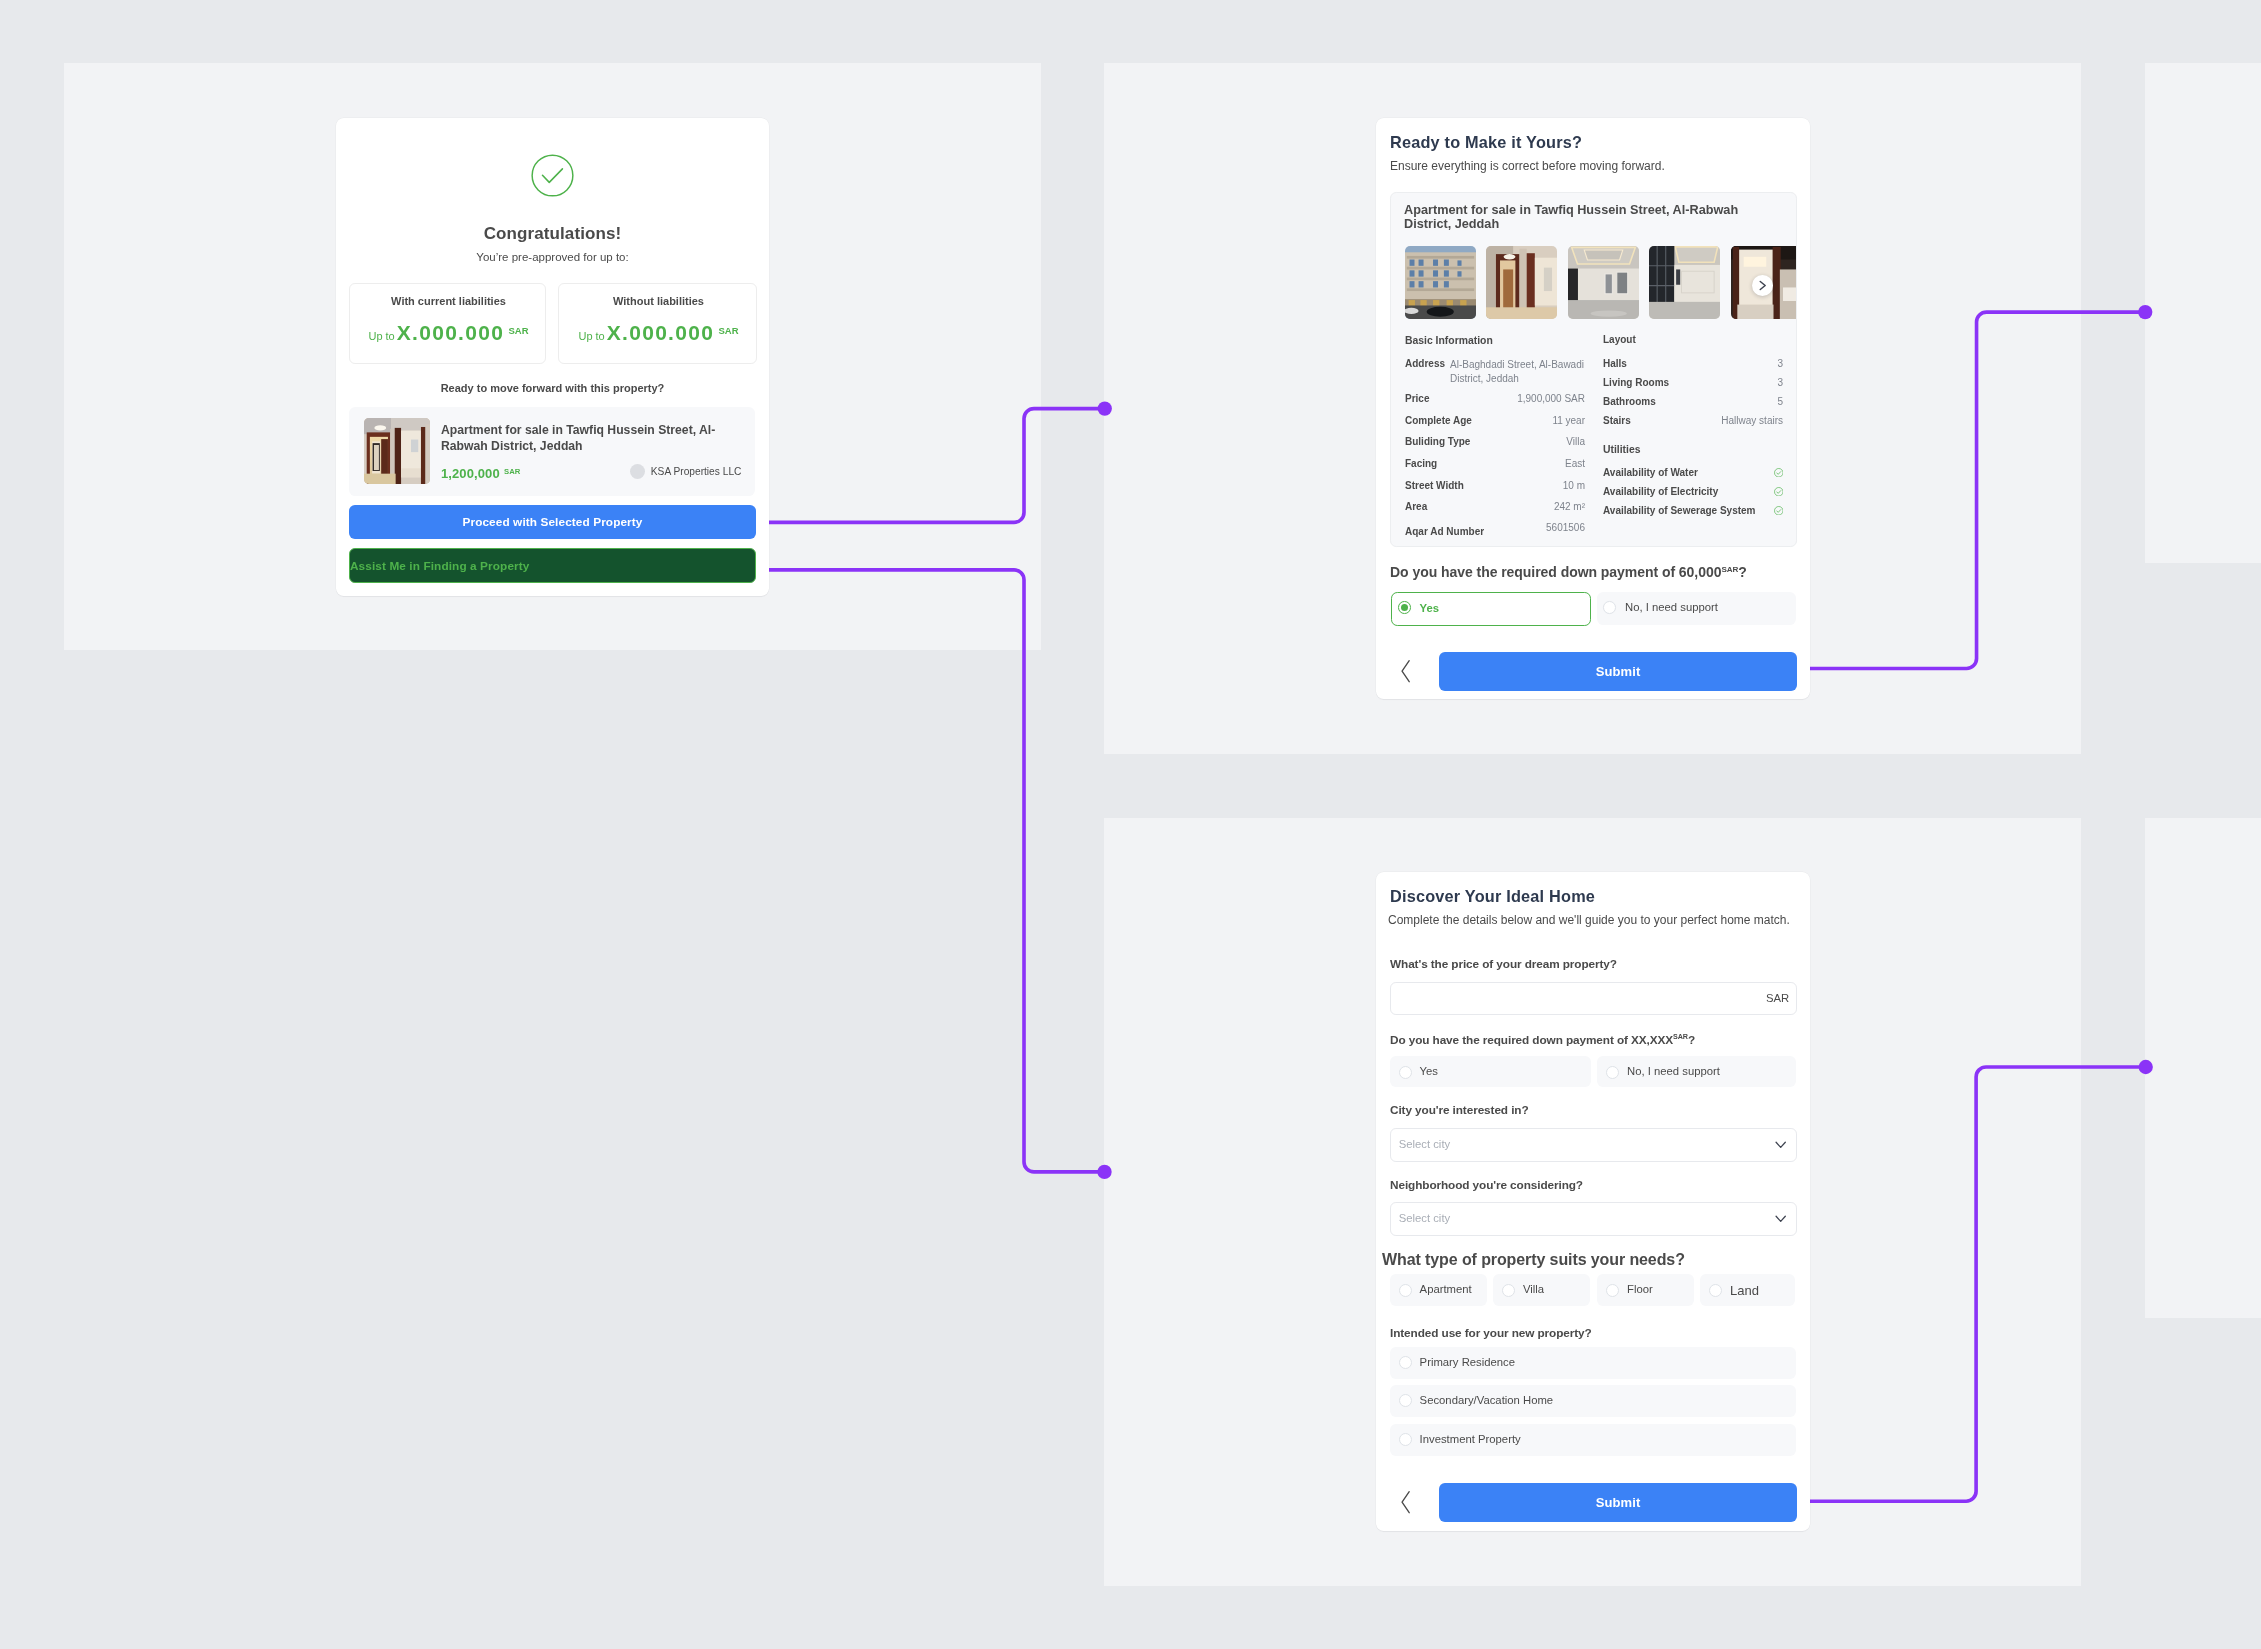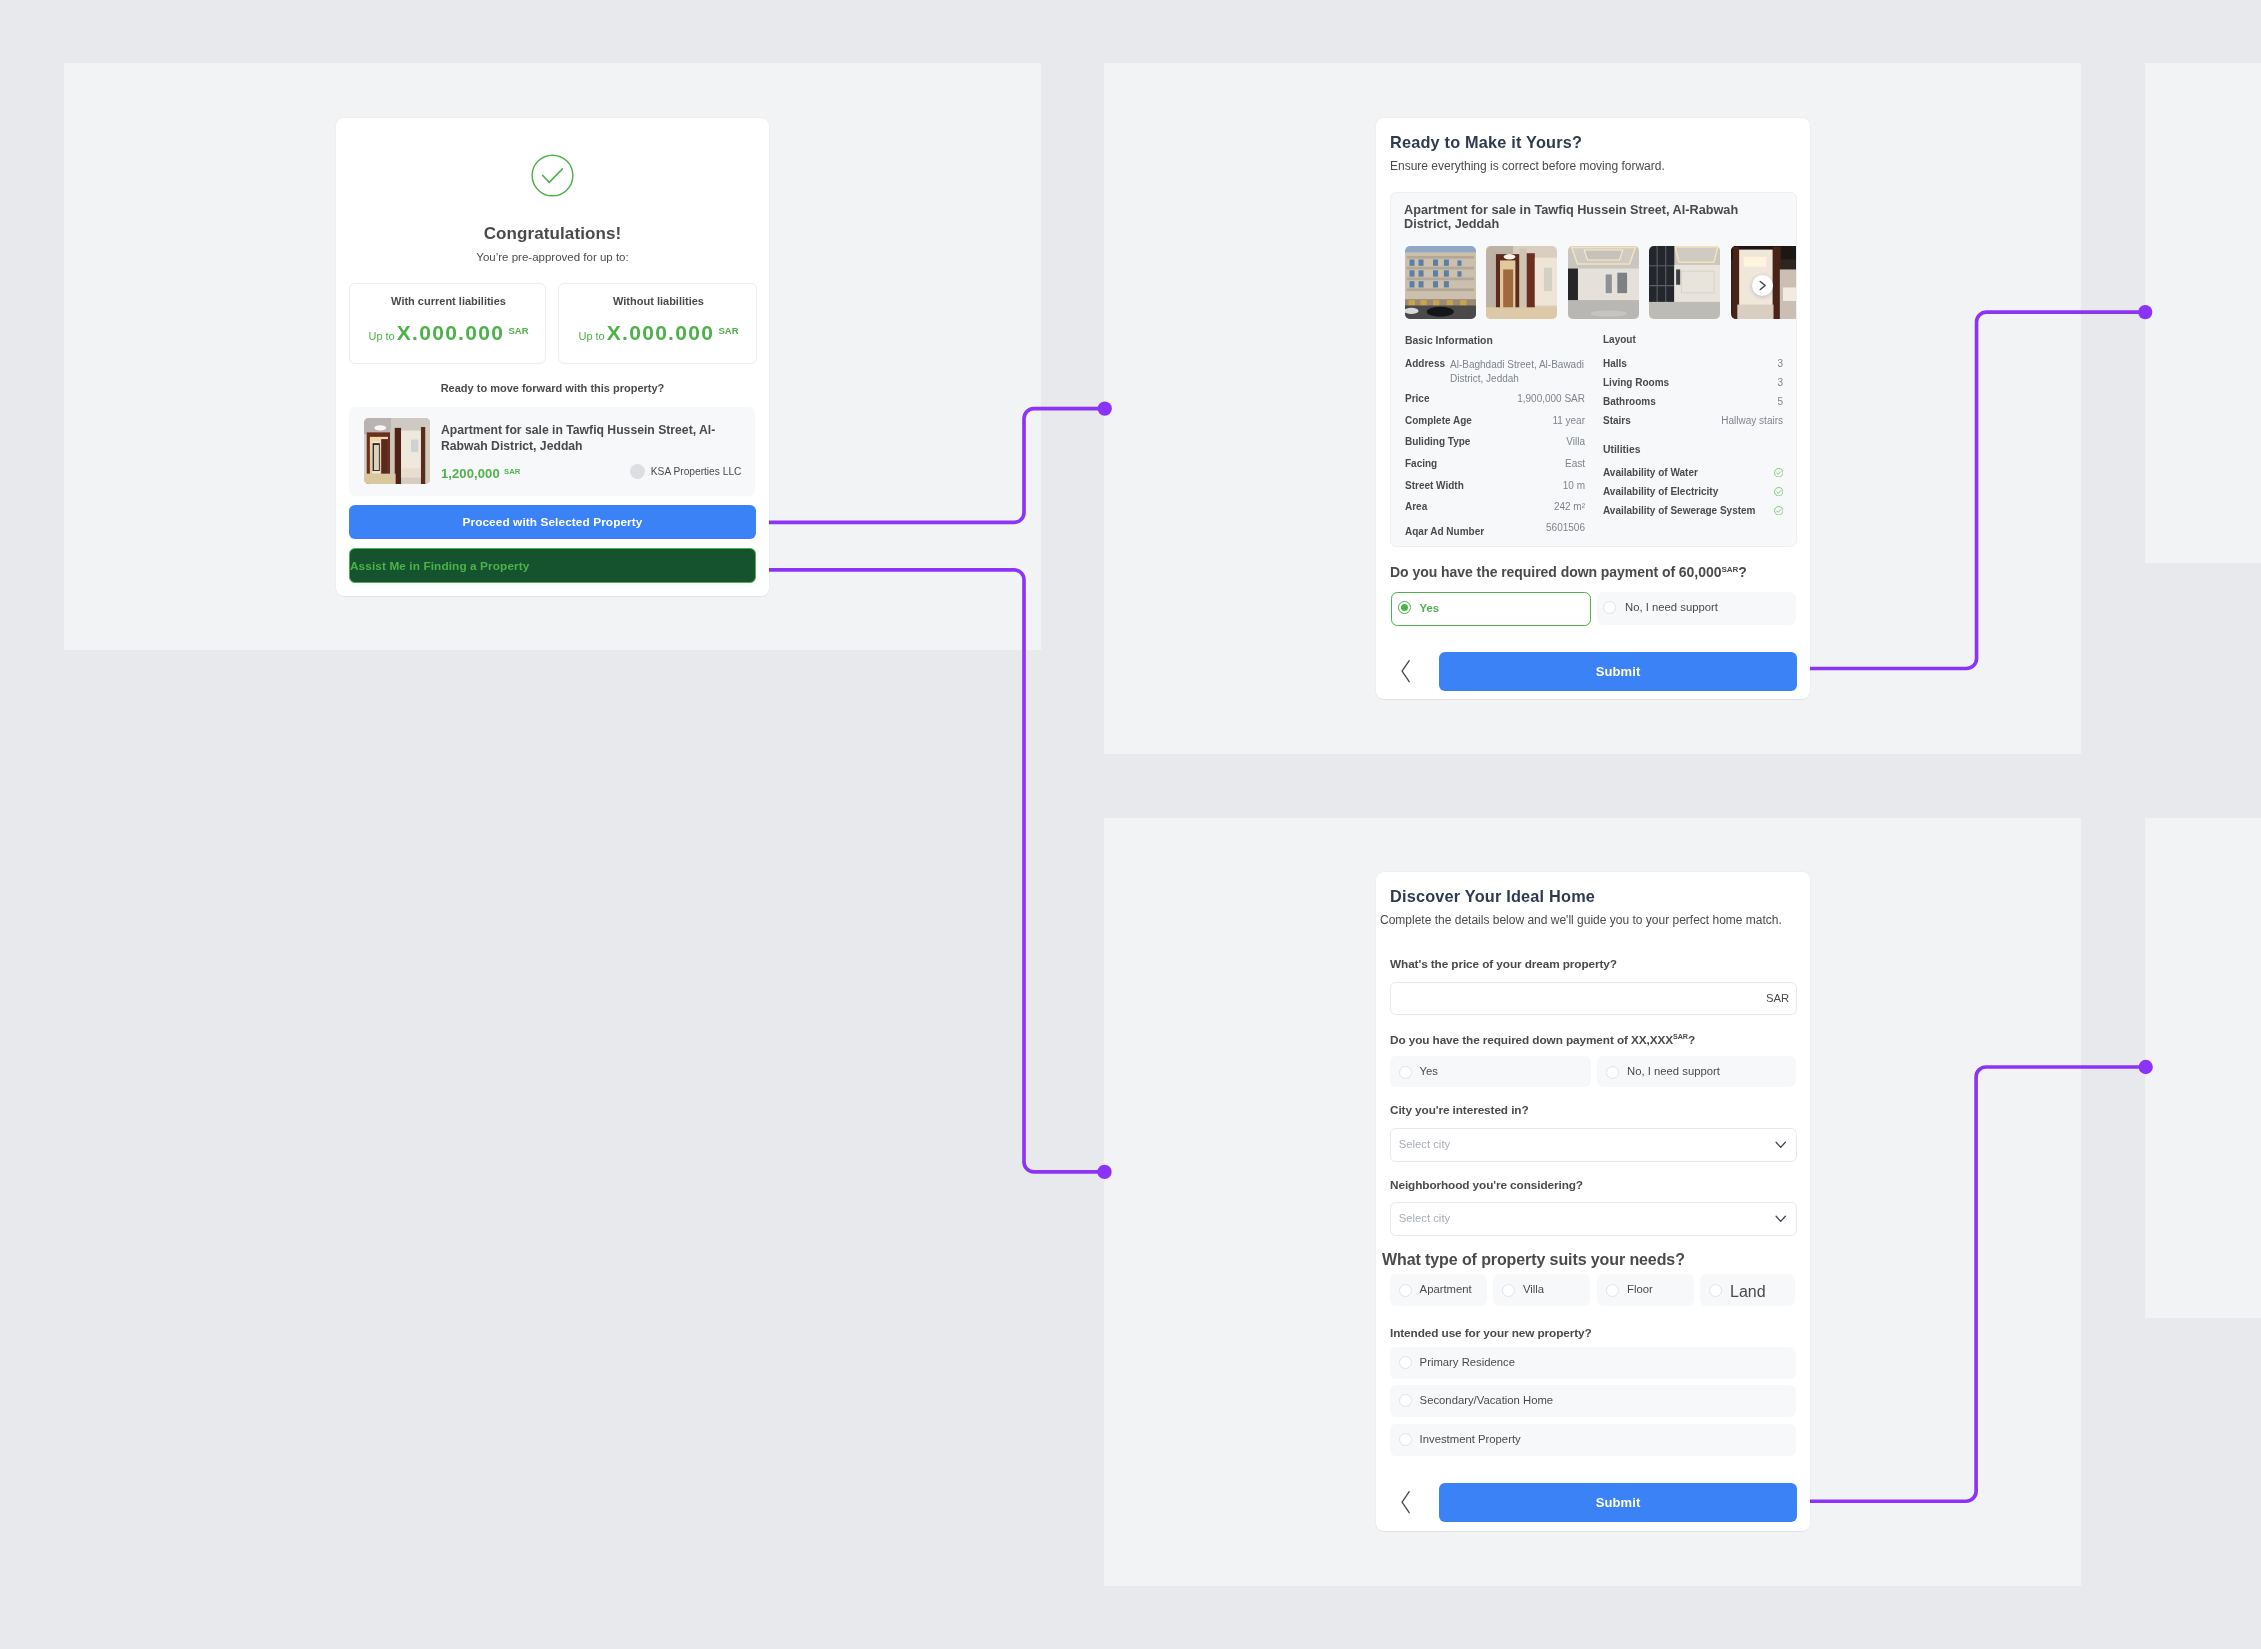--- a/index.html
+++ b/index.html
@@ -341,21 +341,21 @@
   <svg width="34" height="34" viewBox="0 0 76 76" style="position:absolute;left:18px;top:536px;">
     <path d="M34 15 L18 38.5 L34 62" fill="none" stroke="#4a4a4a" stroke-width="3" stroke-linecap="round" stroke-linejoin="round"></path>
   </svg>
   <div class="gbtn" style="left:63px;top:534px;width:358px;height:39px;font-size:13px;">
     <span>Submit</span>
   </div>
 </div>
 
 <div class="card" style="left:1376px;top:872px;width:434px;height:659px;">
   <div class="t" style="left:14px;top:14.5px;font-size:16.3px;font-weight:bold;color:#2e3a4f;letter-spacing:0.2px;">Discover Your Ideal Home</div>
-  <div class="t" style="left:4px;top:41px;font-size:12px;color:#4a4a4a;">Complete the details below and we'll guide you to your perfect home match.</div>
+  <div class="t" style="left:12px;top:41px;font-size:12px;color:#4a4a4a;">Complete the details below and we'll guide you to your perfect home match.</div>
 
   <div class="t" style="left:14px;top:85px;font-size:11.8px;font-weight:bold;color:#4a4a4a;letter-spacing:-0.1px;">What's the price of your dream property?</div>
   <div class="boxline" style="left:14px;top:110px;width:405px;height:30.5px;">
     <span style="position:absolute;left:11px;top:8.1px;font-size:11.3px;color:#4a4a4a;"></span>
     <span style="position:absolute;right:6.8px;top:9px;font-size:11.3px;color:#4a4a4a;">SAR</span>
   </div>
 
   <div class="t" style="left:14px;top:160px;font-size:11.8px;font-weight:bold;color:#4a4a4a;letter-spacing:-0.1px;">
     <span>Do you have the required down payment of XX,XXX</span><span style="font-size:7.2px;vertical-align:4.5px;">SAR</span><span>?</span>
   </div>
@@ -392,21 +392,21 @@
   <div class="box" style="left:117px;top:402px;width:97px;height:32px;">
     <span class="radio" style="left:9px;top:9.5px;width:13px;height:13px;"></span>
     <span style="position:absolute;left:30px;top:9px;font-size:11.3px;color:#4a4a4a;">Villa</span>
   </div>
   <div class="box" style="left:221px;top:402px;width:97px;height:32px;">
     <span class="radio" style="left:9px;top:9.5px;width:13px;height:13px;"></span>
     <span style="position:absolute;left:30px;top:9px;font-size:11.3px;color:#4a4a4a;">Floor</span>
   </div>
   <div class="box" style="left:324px;top:402px;width:95px;height:32px;">
     <span class="radio" style="left:9px;top:9.5px;width:13px;height:13px;"></span>
-    <span style="position:absolute;left:30px;top:9px;font-size:16px;color:#4a4a4a;text-align:center;">Land</span>
+    <span style="position:absolute;left:30px;top:9px;font-size:13px;color:#4a4a4a;text-align:center;">Land</span>
   </div>
 
   <div class="t" style="left:14px;top:454px;font-size:11.8px;font-weight:bold;color:#4a4a4a;letter-spacing:-0.1px;">Intended use for your new property?</div>
   <div class="box" style="left:13.6px;top:475px;width:406px;height:32px;">
     <span class="radio" style="left:9px;top:9px;width:13px;height:13px;"></span>
     <span style="position:absolute;left:30px;top:8.6px;font-size:11.3px;color:#4a4a4a;">Primary Residence</span>
   </div>
   <div class="box" style="left:13.6px;top:513px;width:406px;height:32px;">
     <span class="radio" style="left:9px;top:9px;width:13px;height:13px;"></span>
     <span style="position:absolute;left:30px;top:8.6px;font-size:11.3px;color:#4a4a4a;">Secondary/Vacation Home</span>

